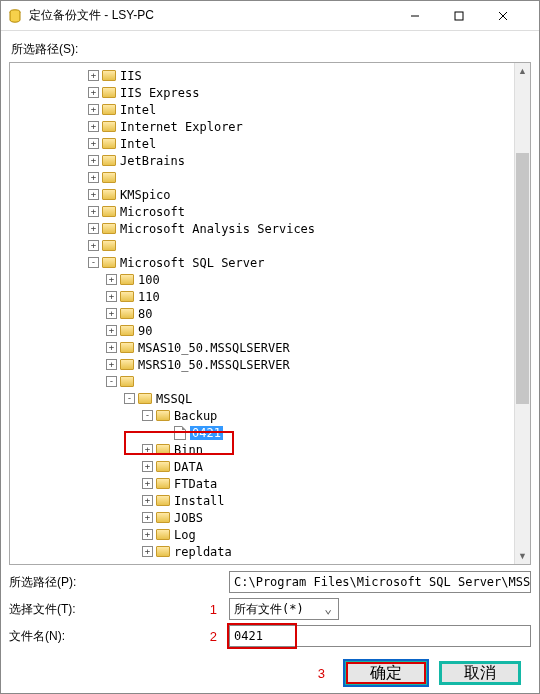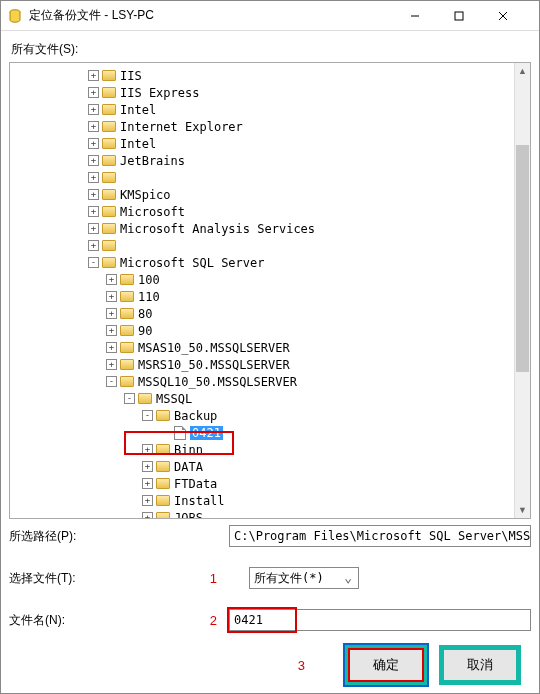--- a/index.html
+++ b/index.html
@@ -18,29 +18,29 @@
 .scrollbar .arrow { position: absolute; left: 0; right: 0; height: 16px; display: flex; align-items: center; justify-content: center; color: #666; font-size: 9px; }
 .node { display: flex; align-items: center; height: 17px; white-space: nowrap; }
 .indent { display: inline-block; }
 .expander { width: 11px; height: 11px; border: 1px solid #888; display: inline-flex; align-items: center; justify-content: center; font-size: 9px; line-height: 1; margin-right: 3px; font-family: monospace; color: #444; background: #fff; cursor: pointer; }
 .noexp { width: 10px; display: inline-block; margin-right: 4px; }
 .folder { width: 14px; height: 11px; background: linear-gradient(#ffe9a6,#e8c24d); border: 1px solid #c89b2a; border-radius: 1px; display: inline-block; margin-right: 4px; vertical-align: middle; }
 .file { width: 12px; height: 14px; background: #fff; border: 1px solid #888; display: inline-block; margin-right: 4px; position: relative; }
 .file::after { content: ""; position: absolute; right: -1px; top: -1px; border-top: 4px solid #fff; border-left: 4px solid #888; }
 .nlabel.selected { background: #3399ff; color: #fff; padding: 0 2px; }
 .highlight-box { position: absolute; border: 2px solid #d80000; pointer-events: none; }
-.field-grid { display: grid; grid-template-columns: 100px 120px 1fr; row-gap: 20px; align-items: center; }
+.field-grid { display: grid; grid-template-columns: 100px 120px 1fr; row-gap: 5px; align-items: center; }
 .annot { color: #d80000; text-align: right; padding-right: 12px; font-size: 13px; }
 .input-like { height: 22px; border: 1px solid #888; padding: 0 4px; background: #fff; display: flex; align-items: center; font-family: "SimSun",monospace; font-size: 12px; overflow: hidden; white-space: nowrap; }
 .select-like { position: relative; }
 .select-like::after { content: "⌄"; position: absolute; right: 6px; top: 2px; color: #555; font-size: 13px; }
 .btnbar { display: flex; justify-content: flex-end; gap: 12px; margin: 14px 10px 0 0; }
-.btn { min-width: 82px; height: 40px; border: 5px solid #14b8a6; background: #e6e6e6; display: flex; align-items: center; justify-content: center; cursor: pointer; font-size: 13px; }
+.btn { min-width: 82px; height: 24px; border: 3px solid #14b8a6; background: #e6e6e6; display: flex; align-items: center; justify-content: center; cursor: pointer; font-size: 16px; }
 .btn.primary { outline: 2px solid #0a64c8; outline-offset: 0; }
-.red-outline { position: relative; margin-left: 20px; }
+.red-outline { position: relative; }
 .red-outline::before { content: ""; position: absolute; inset: -2px; border: 2px solid #d80000; pointer-events: none; }
 .annot-3 { color: #d80000; font-size: 13px; margin-right: 8px; align-self: center; }
 </style>
 </head>
 <body>
 
 <div class="window">
 
   <div class="titlebar">
     <svg class="titlebar-icon" viewBox="0 0 16 16">
@@ -60,21 +60,21 @@
       </div>
     <div class="tbtn close">
         <svg width="10" height="10">
           <line x1="1" y1="1" x2="9" y2="9" stroke="#000"></line>
           <line x1="9" y1="1" x2="1" y2="9" stroke="#000"></line>
         </svg>
       </div>
   </div>
 
   <div class="content">
-    <div class="label-row">所有文件(S):</div>
+    <div class="label-row">所选路径(S):</div>
 
     <div class="tree-box">
       <div class="tree-scroll" id="tree">
           <div class="node">
             <span class="indent" style="width: 78px;"></span>
             <span class="expander">+</span>
             <span class="folder"></span>
             <span class="nlabel">IIS</span>
           </div>
           <div class="node">
@@ -174,21 +174,20 @@
           <div class="node">
             <span class="indent" style="width: 96px;"></span>
             <span class="expander">+</span>
             <span class="folder"></span>
             <span class="nlabel">MSRS10_50.MSSQLSERVER</span>
           </div>
           <div class="node">
             <span class="indent" style="width: 96px;"></span>
             <span class="expander">-</span>
             <span class="folder"></span>
-            <span class="nlabel">MSSQL10_50.MSSQLSERVER</span>
           </div>
           <div class="node">
             <span class="indent" style="width: 114px;"></span>
             <span class="expander">-</span>
             <span class="folder"></span>
             <span class="nlabel">MSSQL</span>
           </div>
           <div class="node">
             <span class="indent" style="width: 132px;"></span>
             <span class="expander">-</span>

